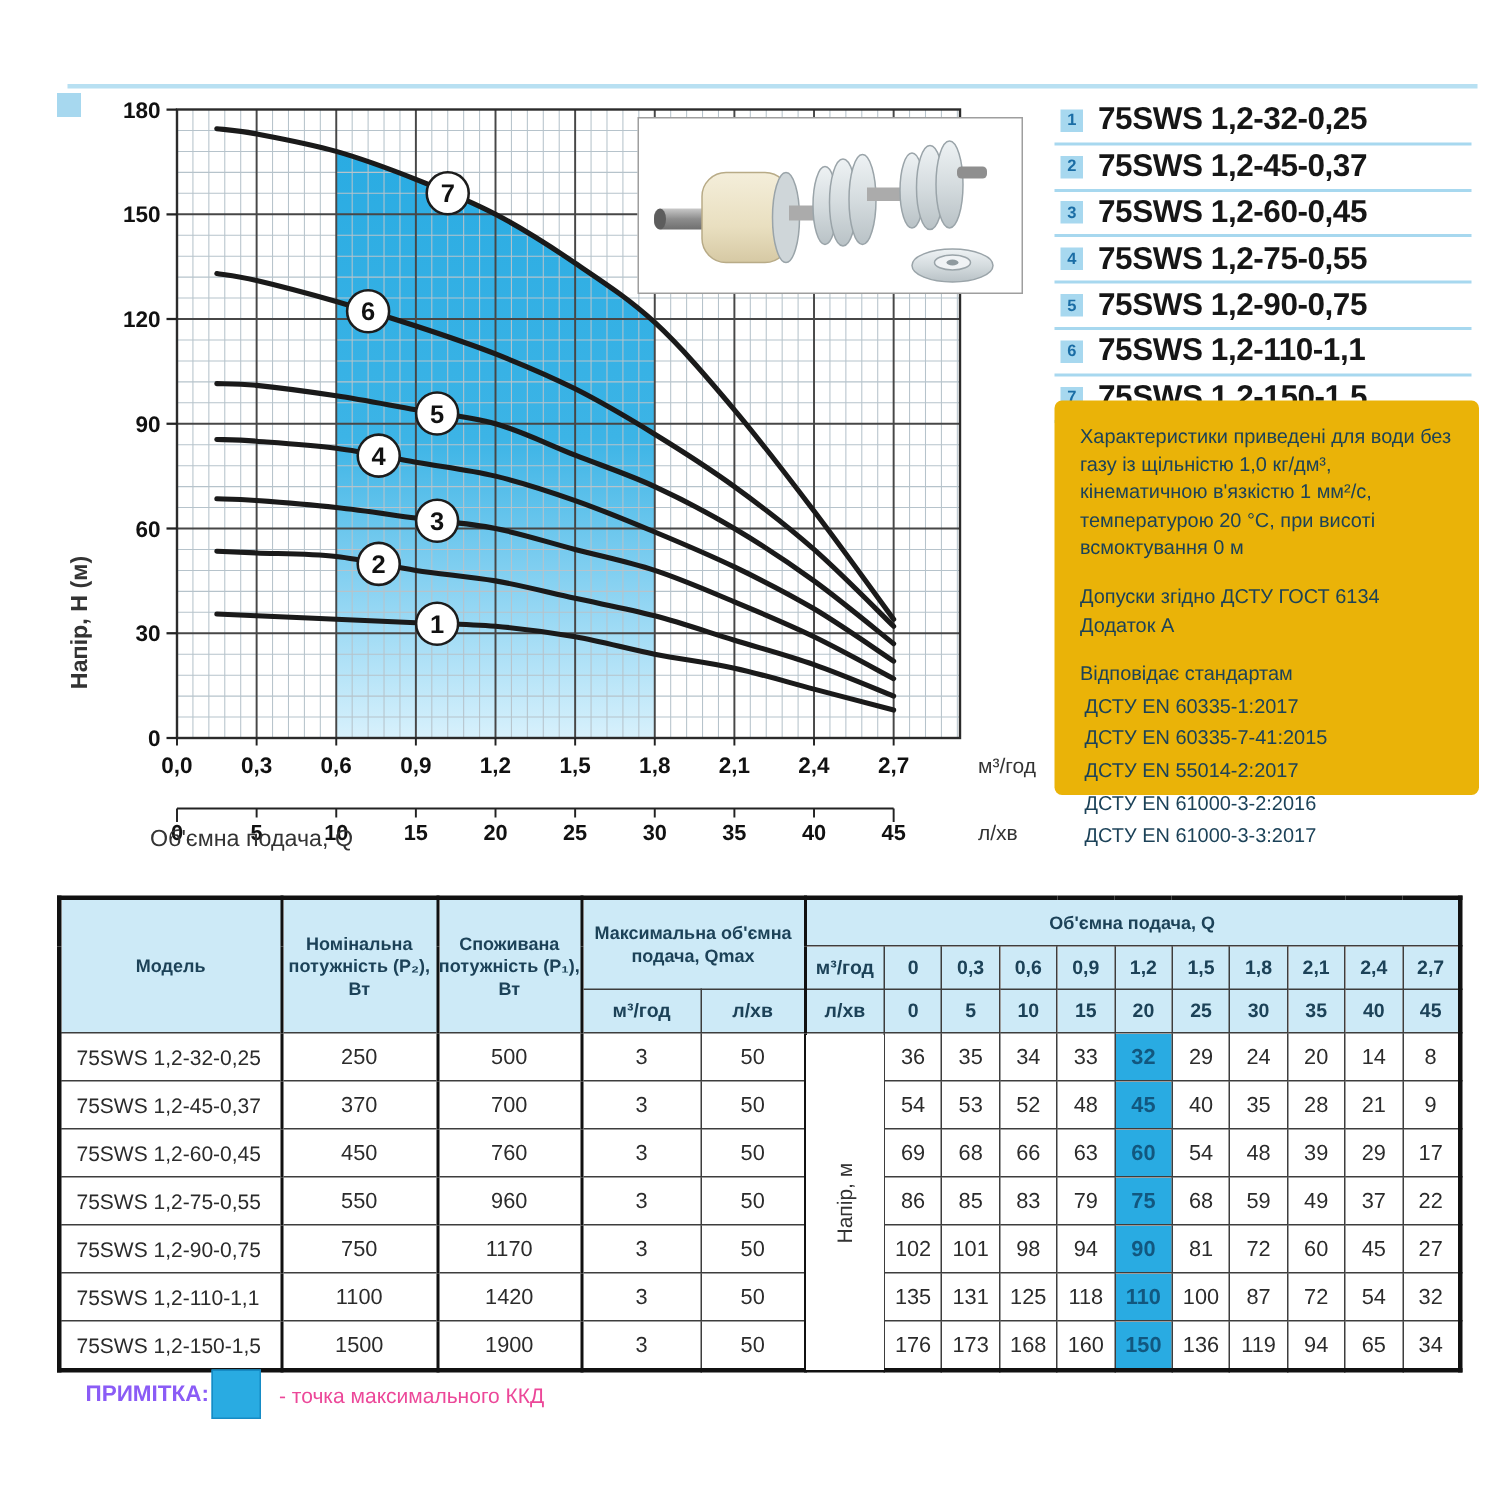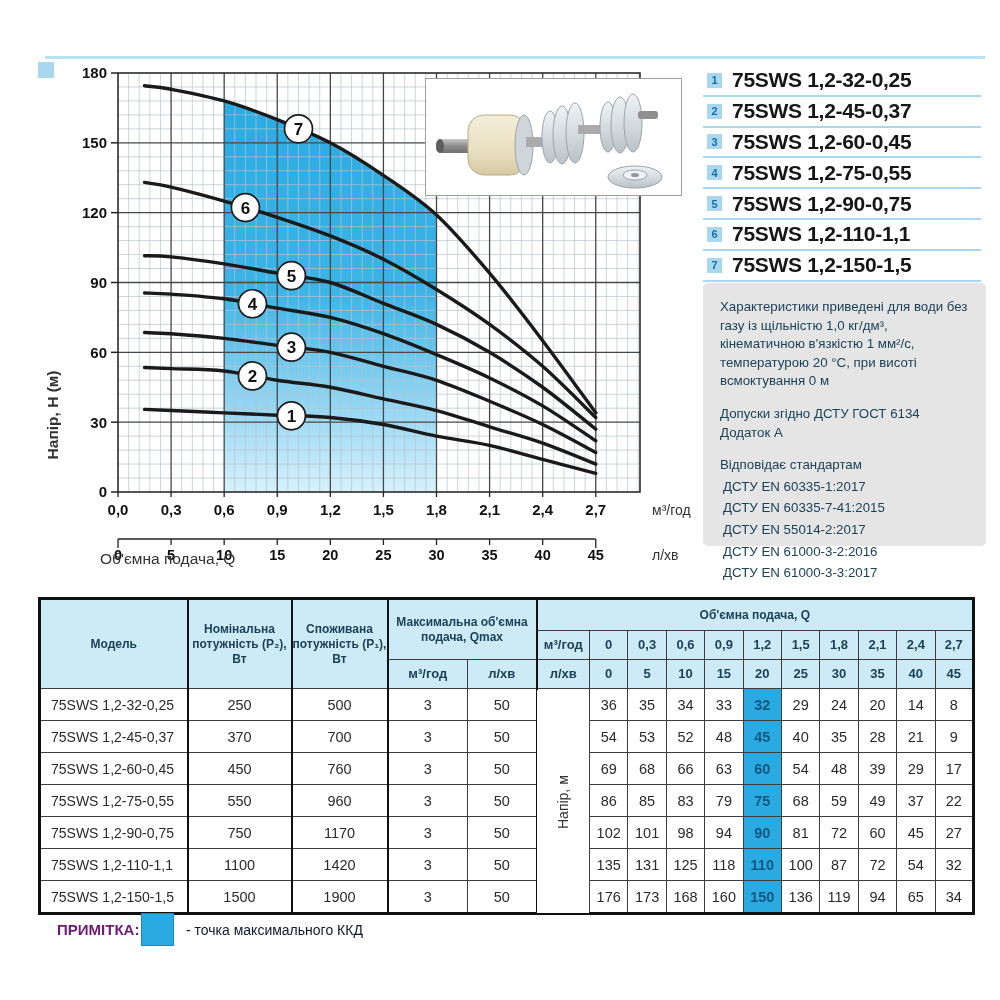--- a/index.html
+++ b/index.html
@@ -18,44 +18,44 @@
   .inset{left:425px;top:78px;width:257px;height:118px;background:#fff;border:1px solid #9e9e9e;box-sizing:border-box;}
 
   
   .legend{left:703px;top:66px;width:278px;}
   .legend-item{display:flex;align-items:center;height:28.8px;border-bottom:2px solid #a7d8ef;}
   .legend-num{width:15px;height:15px;background:#a7d8ef;color:#1a6da5;font-size:11px;font-weight:bold;
               display:flex;align-items:center;justify-content:center;margin:0 10px 0 4px;flex:0 0 15px;}
   .legend-lbl{font-size:21px;font-weight:800;color:#161616;letter-spacing:-0.3px;white-space:nowrap;}
 
   
-  .info-box{left:703px;top:283px;width:283px;height:263px;background:#e5e5e5;border-radius:5px;
+  .info-box{left:703px;top:267px;width:283px;height:263px;background:#eab308;border-radius:5px;
             box-sizing:border-box;padding:15px 17px;color:#1c4258;font-size:13.3px;line-height:1.4;}
   .info-box p{margin:0 0 14px 0;}
   .info-box .std-title{font-weight:normal;}
   .info-box .std-line{margin:3px;}
 
   
   .tbl-wrap{left:38px;top:597px;}
   table{border-collapse:collapse;table-layout:fixed;width:937px;border:3px solid #111;}
   th,td{border:1px solid #3d3d3d;text-align:center;vertical-align:middle;padding:0;overflow:hidden;}
   th{background:#cdeaf7;color:#1c4258;font-size:12px;font-weight:bold;line-height:1.25;}
   th.qv,th.unit{font-size:13px;}
   td{background:#fff;color:#2b2b2b;font-size:14.5px;height:31px;}
   td.model{text-align:left;padding-left:10px;font-size:14px;}
   .bl2{border-left:2.5px solid #111;}
   tbody tr td{border-top:1px solid #3d3d3d;}
   td.vert{writing-mode:vertical-rl;transform:rotate(180deg);font-size:14px;font-weight:500;color:#333;
           border-left:2.5px solid #111;}
   td.hl{background:#29abe2;color:#12577f;font-weight:bold;}
 
   
-  .note-label{left:57px;top:921px;font-size:15px;font-weight:bold;color:#701a75;}
+  .note-label{left:57px;top:921px;font-size:15px;font-weight:bold;color:#8b5cf6;}
   .note-swatch{left:141px;top:913px;width:33px;height:33px;background:#29abe2;border:1px solid #168bc5;box-sizing:border-box;}
-  .note-text{left:186px;top:922px;font-size:14px;color:#0f172a;}
+  .note-text{left:186px;top:922px;font-size:14px;color:#ec4899;}
 </style>
 </head>
 <body>
 
 <div class="page">
 
   <div class="abs top-rule"></div>
   <div class="abs top-square"></div>
 
   <svg id="chart-svg" class="abs" viewBox="0 0 680 525">

